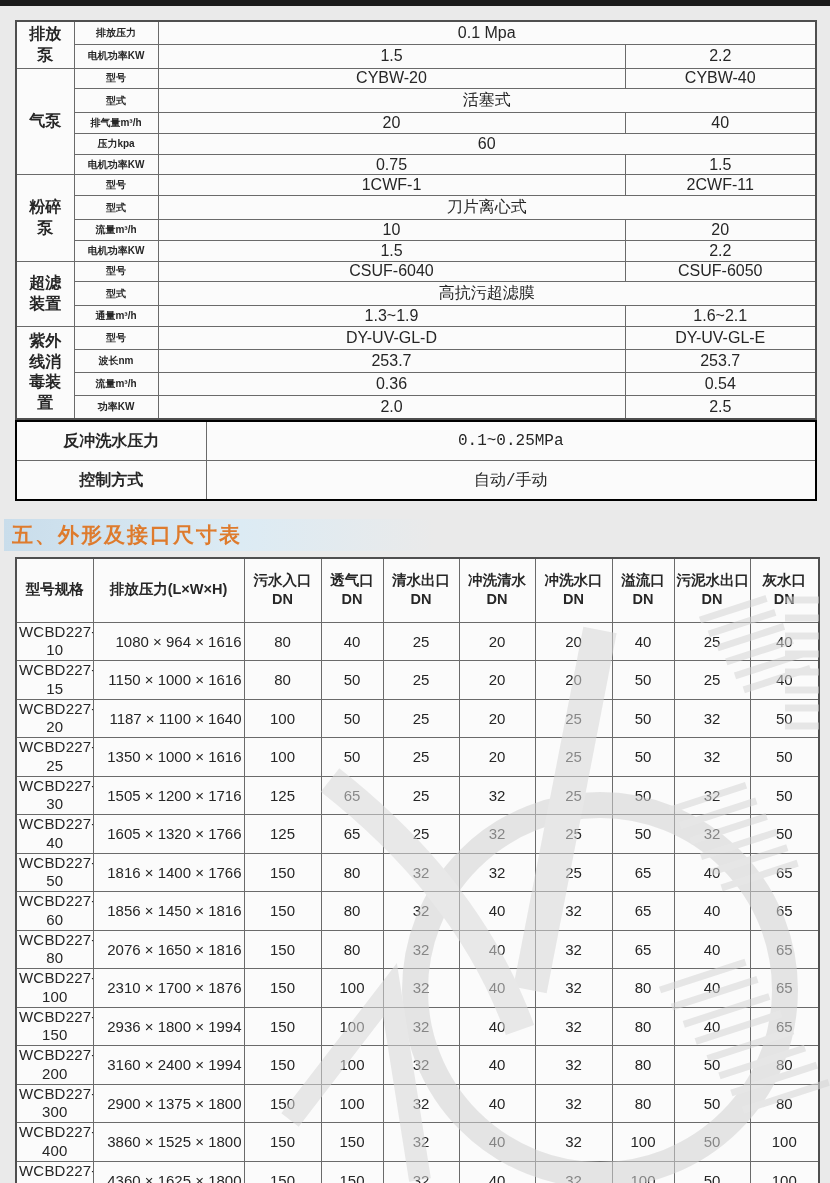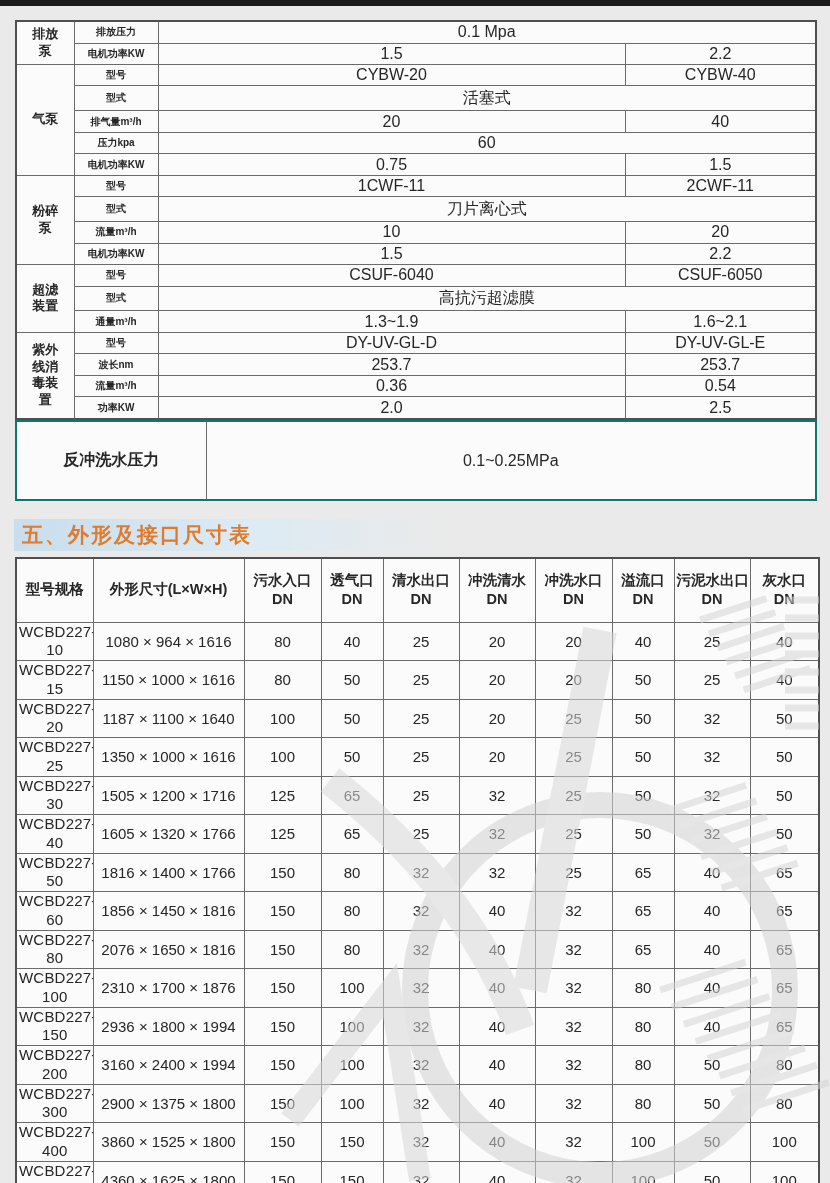--- a/index.html
+++ b/index.html
@@ -5,44 +5,44 @@
   html,body{margin:0;padding:0;}
   body{background:#cfcfcf;font-family:"Liberation Sans","DejaVu Sans",sans-serif;}
   .page{position:relative;width:830px;height:1183px;margin:0 auto;background:#eaeaea;overflow:hidden;color:#262626;}
   .top-band{position:absolute;left:0;top:0;width:830px;height:6px;background:#1b1b1b;}
 
   table{border-collapse:collapse;table-layout:fixed;background:transparent;}
   td,th{border:1px solid #6a6a6a;text-align:center;vertical-align:middle;background:#fbfbfb;padding:0 2px;overflow:hidden;}
 
   
   .spec-main{position:absolute;left:15px;top:20px;width:800px;height:400px;border:2px solid #4f4f4f;}
-  .spec-footer{position:absolute;left:15px;top:420px;width:800px;height:81px;border:2px solid #0f766e;}
+  .spec-footer{position:absolute;left:15px;top:420px;width:800px;height:81px;border:2px solid #000000;font-family:Liberation Mono, monospace;}
   .spec-main col.c1{width:58px}.spec-main col.c2{width:84px}
   .spec-main col.c3{width:467px}.spec-main col.c4{width:191px}
   .spec-footer col.f1{width:190px}.spec-footer col.f2{width:610px}
-  .group-cell{font-weight:bold;font-size:13px;text-align:center;}
+  .group-cell{font-weight:bold;font-size:16px;text-align:center;}
   .group-cell .gwrap{display:inline-block;width:36px;word-break:break-all;line-height:1.3;}
   .spec-label{font-weight:bold;font-size:10px;white-space:nowrap;letter-spacing:0;}
   .spec-val{font-size:16px;white-space:nowrap;margin-top:20px;}
   .footer-label{font-weight:bold;font-size:16px;white-space:nowrap;}
   .footer-val{font-size:16px;white-space:nowrap;}
 
   
-  .sec-title{position:absolute;left:14px;top:519px;width:430px;height:32px;line-height:32px;
+  .sec-title{position:absolute;left:4px;top:519px;width:430px;height:32px;line-height:32px;
     background:linear-gradient(to right,#c9ddeb 0%,#dcebf4 55%,rgba(220,235,244,0) 100%);}
   .sec-title span{display:inline-block;padding-left:8px;font-size:21px;font-weight:bold;color:#de7b2d;letter-spacing:2px;}
 
   
   .dims{position:absolute;left:15px;top:557px;width:803px;border:2px solid #4f4f4f;}
   .dims thead tr{height:64px;}
   .dims tbody tr{height:33px;}
   .dims th{font-size:14.5px;font-weight:bold;line-height:1.35;white-space:nowrap;}
   .dims td{font-size:15px;white-space:nowrap;}
   .model-cell{font-size:12px;line-height:1.25;letter-spacing:0.2px;}
-  .dims-cell{font-size:15.5px;}
+  .dims-cell{font-size:15.5px;text-align:right;}
 
   
   .watermark{position:absolute;left:270px;top:560px;width:560px;height:623px;pointer-events:none;opacity:0.55;z-index:9;}
 </style>
 </head>
 <body>
 
 <div class="page">
   <div class="top-band"></div>
 
@@ -84,21 +84,21 @@
           <td class="spec-val" colspan="2">60</td>
         </tr>
         <tr>
           <td class="spec-label">电机功率KW</td>
           <td class="spec-val">0.75</td>
           <td class="spec-val">1.5</td>
         </tr>
         <tr>
           <td class="group-cell" rowspan="4"><span class="gwrap">粉碎泵</span></td>
           <td class="spec-label">型号</td>
-          <td class="spec-val">1CWF-11</td>
+          <td class="spec-val">1CWF-1</td>
           <td class="spec-val">2CWF-11</td>
         </tr>
         <tr>
           <td class="spec-label">型式</td>
           <td class="spec-val" colspan="2">刀片离心式</td>
         </tr>
         <tr>
           <td class="spec-label">流量m³/h</td>
           <td class="spec-val">10</td>
           <td class="spec-val">20</td>
@@ -149,20 +149,24 @@
 
   <table class="spec-footer">
     <colgroup>
         <col class="f1">
         <col class="f2">
       </colgroup>
     <tbody id="spec-footer-body">
         <tr>
           <td class="footer-label">反冲洗水压力</td>
           <td class="footer-val">0.1~0.25MPa</td>
+        </tr>
+        <tr>
+          <td class="footer-label">控制方式</td>
+          <td class="footer-val">自动/手动</td>
         </tr>
       </tbody>
   </table>
 
   <div class="sec-title">
     <span>五、外形及接口尺寸表</span>
   </div>
 
   <table class="dims">
     <colgroup>
@@ -176,21 +180,21 @@
         <col style="width: 62px;">
         <col style="width: 76px;">
         <col style="width: 69px;">
       </colgroup>
       <thead id="dim-head">
         <tr>
           <th>
             <div>型号规格</div>
           </th>
           <th>
-            <div>外形尺寸(L×W×H)</div>
+            <div>排放压力(L×W×H)</div>
           </th>
           <th>
             <div>污水入口</div>
             <div>DN</div>
           </th>
           <th>
             <div>透气口</div>
             <div>DN</div>
           </th>
           <th>

